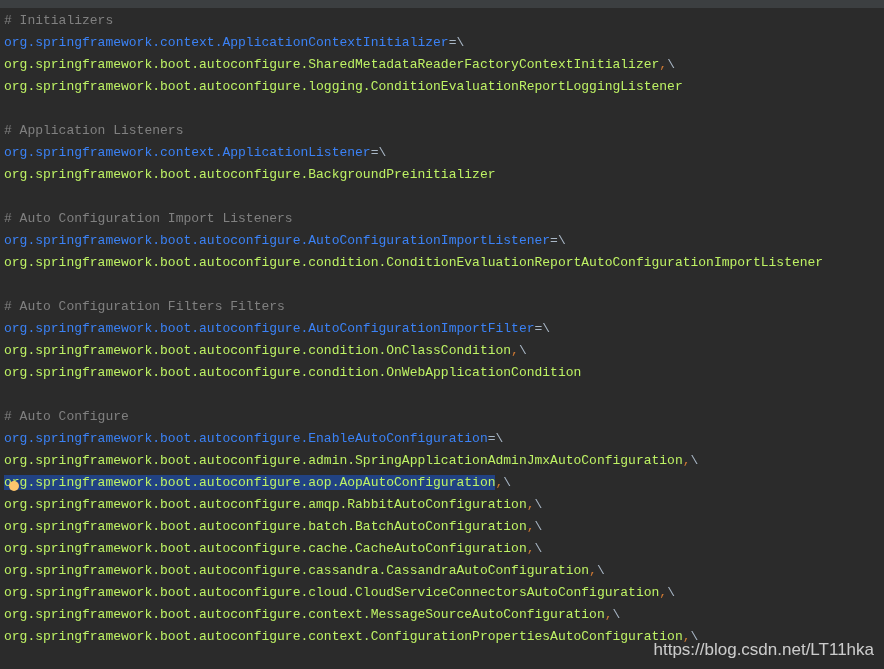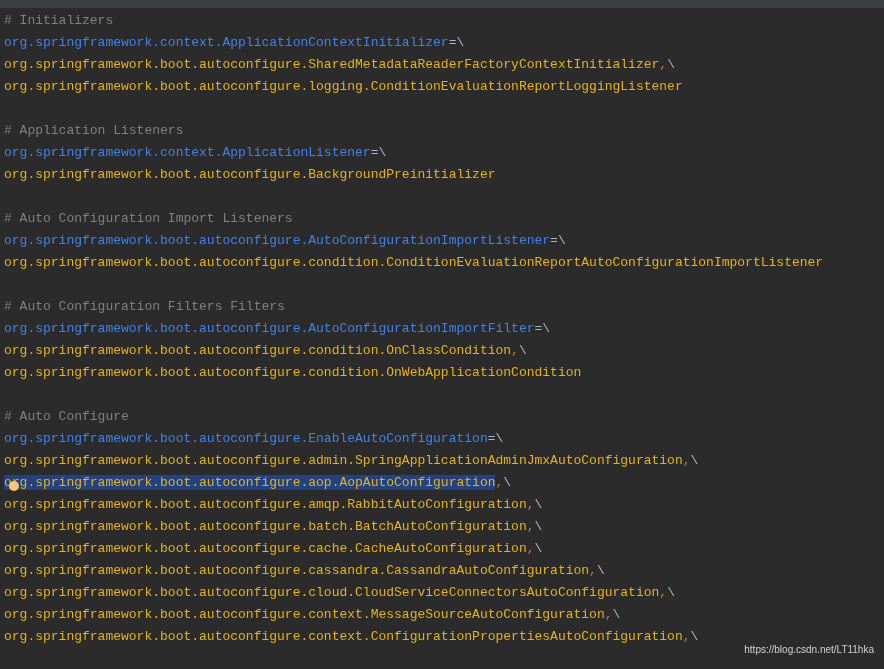--- a/index.html
+++ b/index.html
@@ -31,21 +31,21 @@
       white-space: pre;
       height: 22px;
     }
     .comment {
       color: #808080;
     }
     .key {
       color: #3b82f6;
     }
     .value {
-      color: #eab308;
+      color: #bef264;
     }
     .equals {
       color: #a9b7c6;
     }
     .backslash {
       color: #a9b7c6;
     }
     .comma {
       color: #cc7832;
     }
@@ -58,21 +58,21 @@
       width: 10px;
       height: 10px;
       background-color: #ffc66d;
       border-radius: 50%;
     }
     .watermark {
       position: absolute;
       bottom: 8px;
       right: 10px;
       color: #e8e8e8;
-      font-size: 10px;
+      font-size: 17px;
       font-family: Arial, sans-serif;
       opacity: 0.85;
     }
   </style>
 </head>
 <body>
 
 <div class="top-bar"></div>
 
 <div class="code-area">

